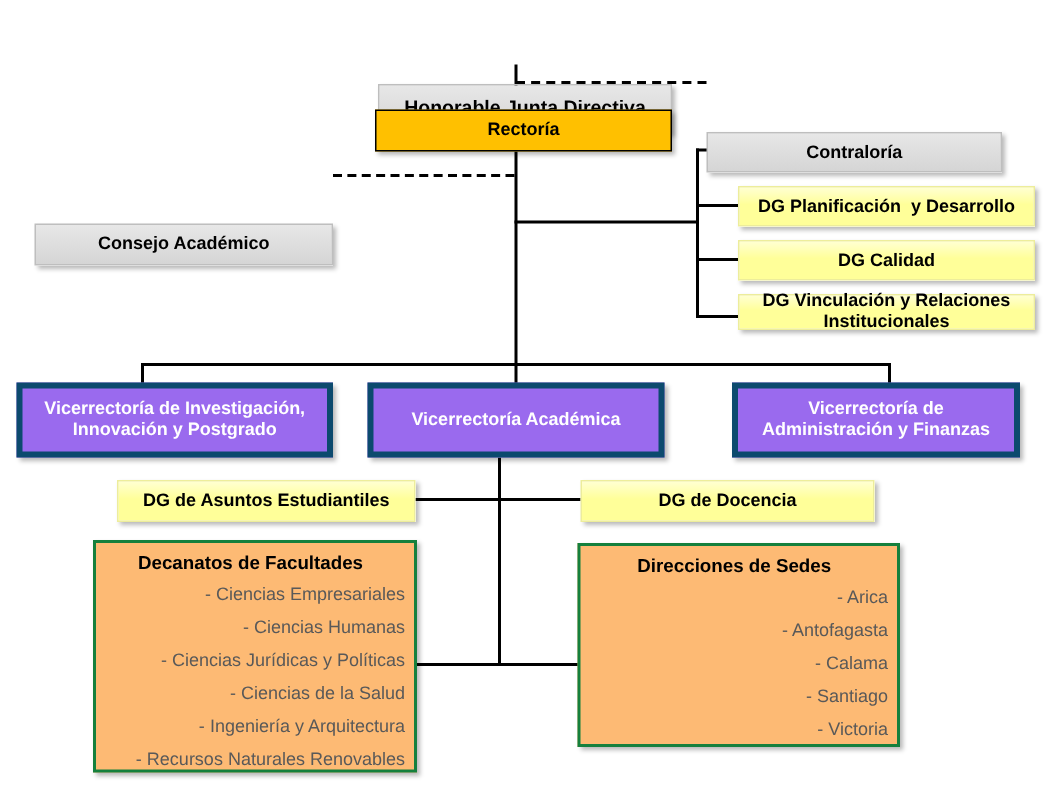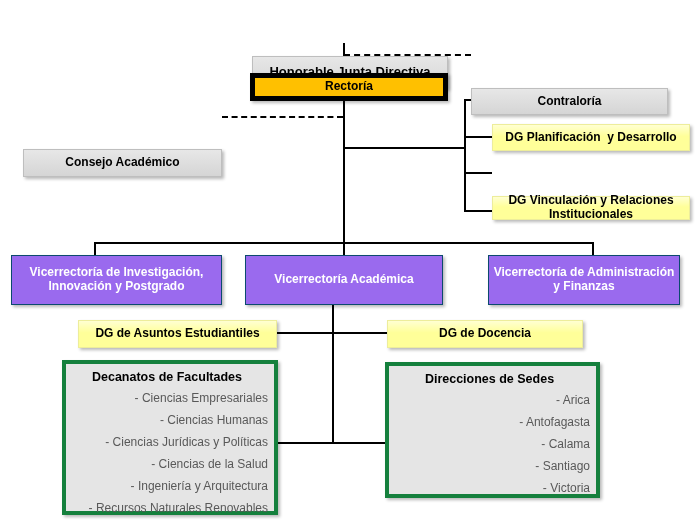--- a/index.html
+++ b/index.html
@@ -12,28 +12,28 @@
   .hline { position:absolute; height:2px; background:#000; }
   .dash  { position:absolute; height:0; border-top:2px dashed #000; }
   
   .node {
     position:absolute; display:flex; align-items:center; justify-content:center;
     text-align:center; font-weight:bold; font-size:12px; line-height:1.15;
     color:#000; box-shadow:2px 2px 3px rgba(0,0,0,0.28); padding:2px 4px;
     box-sizing:border-box;
   }
   .gray   { background:linear-gradient(180deg,#E7E7E7 0%,#D5D5D5 100%); border:1px solid #BEBEBE;margin-top:46px; }
-  .orange { background:#FFC000; border:5px solid #000000; }
+  .orange { background:#FFC000; border:1px solid #000000; }
   .yellow { background:linear-gradient(180deg,#FFFFD2 0%,#FFFF99 45%); border:1px solid #EDED9B; }
-  .purple { background:#9A6AEE; border:1px solid #0c4a6e; color:#ffffff; }
+  .purple { background:#9A6AEE; border:4px solid #0c4a6e; color:#ffffff; }
   .big    { font-size:13px; }
   .pre    { white-space:pre-wrap; }
   
   .list-box {
-    position:absolute; background:#e5e5e5; border:4px solid #15803d;
+    position:absolute; background:#fdba74; border:2px solid #15803d;
     box-shadow:2px 2px 3px rgba(0,0,0,0.28); box-sizing:border-box;
     padding:4px 6px 4px 0; z-index:2;
   }
   .list-title { font-weight:bold; font-size:12.5px; color:#000; text-align:center; margin:2px 0 3px 0; }
   .list-item  { font-size:12px; color:#595959; line-height:22px; white-space:nowrap;text-align:right; }
   .list-item::before { content:"- "; }
 </style>
 </head>
 <body>
 
@@ -63,20 +63,21 @@
 
   <div class="node gray" style="left:471px;top:42px;width:197px;height:27px">Contraloría</div>
 
   <div class="node orange" style="left:250px;top:73px;width:198px;height:28px">Rectoría</div>
 
   <div class="node gray" style="left:23px;top:103px;width:199px;height:28px">Consejo Académico</div>
 
 
   <div class="node yellow pre" style="left:492px;top:124px;width:198px;height:27px">DG Planificación  y Desarrollo</div>
 
+  <div class="node yellow" style="left:492px;top:160px;width:198px;height:27px">DG Calidad</div>
 
   <div class="node yellow" style="left:492px;top:196px;width:198px;height:24px">DG Vinculación y Relaciones Institucionales</div>
 
   <div class="node purple" style="left:11px;top:255px;width:211px;height:50px">Vicerrectoría de Investigación, Innovación y Postgrado</div>
 
   <div class="node purple" style="left:245px;top:255px;width:198px;height:50px">Vicerrectoría Académica</div>
 
   <div class="node purple" style="left:488px;top:255px;width:192px;height:50px">Vicerrectoría de Administración y Finanzas</div>
 
   <div class="node yellow" style="left:78px;top:320px;width:199px;height:28px">DG de Asuntos Estudiantiles</div>

